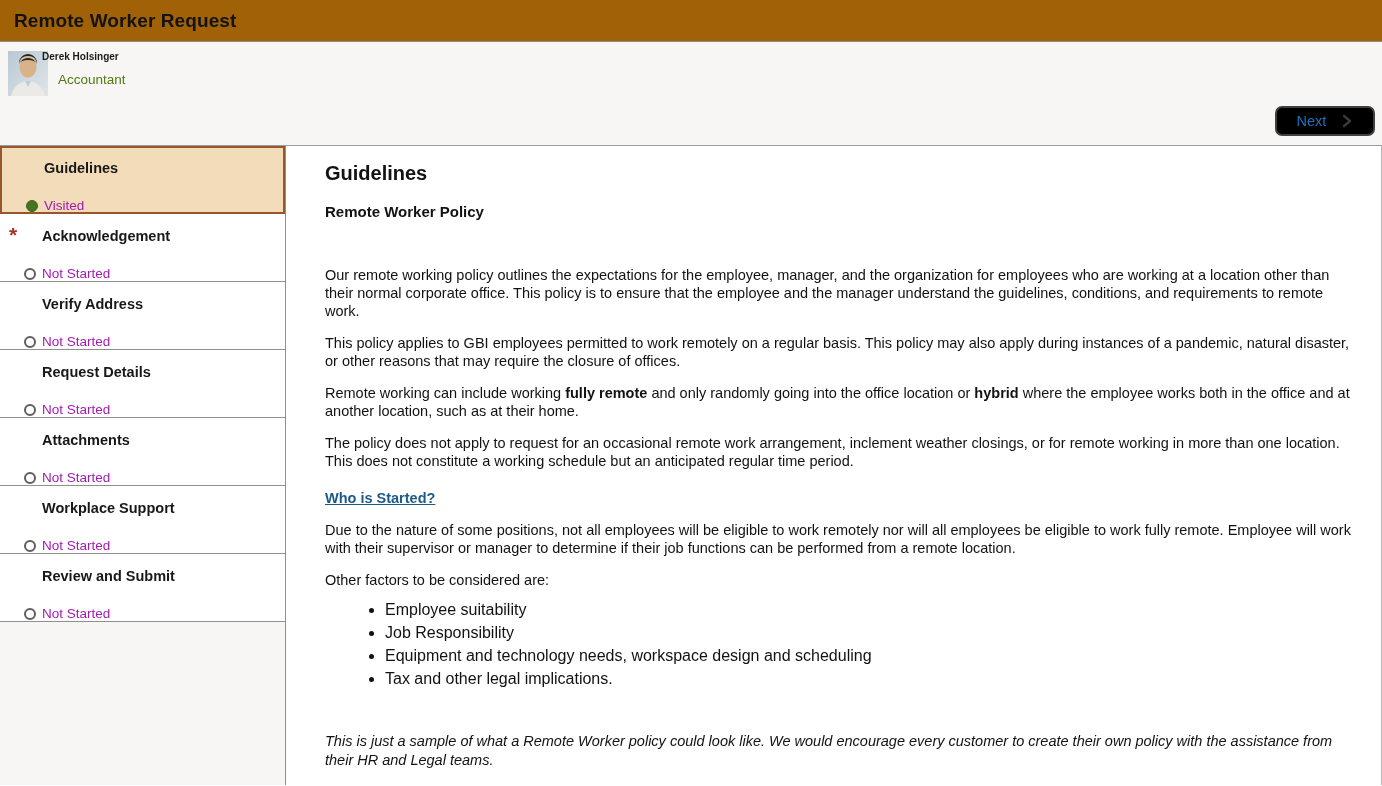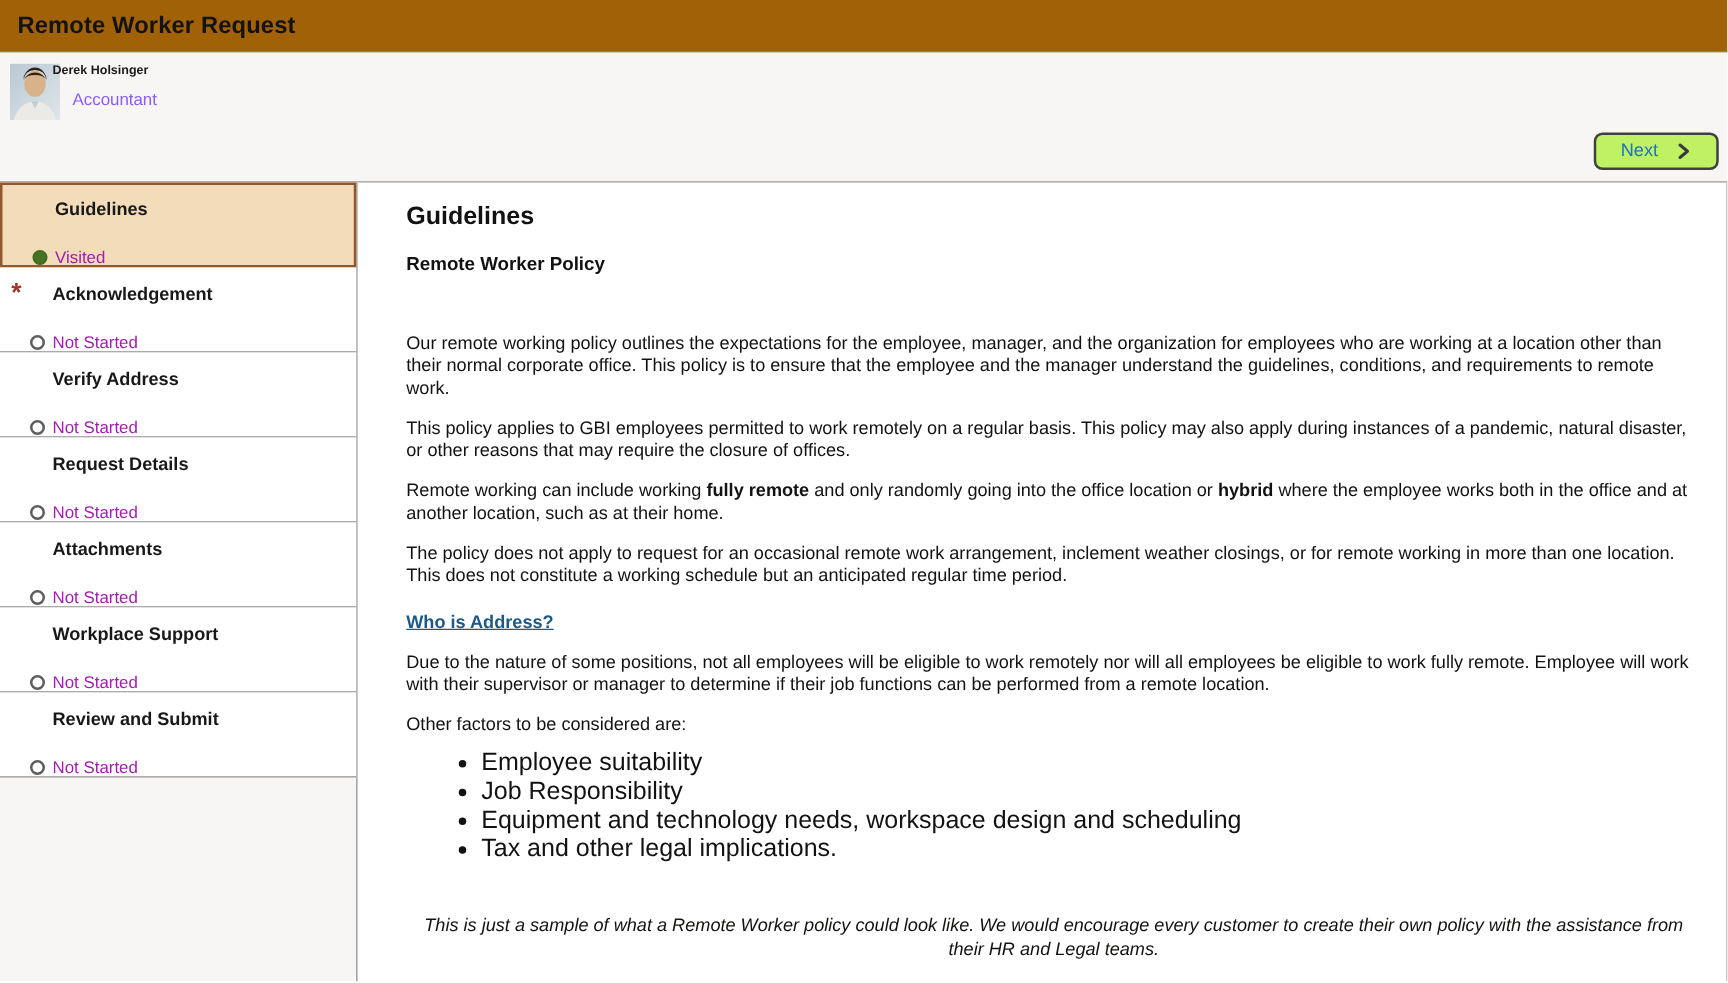--- a/index.html
+++ b/index.html
@@ -44,27 +44,27 @@
     position: absolute;
     left: 42px; top: 9px;
     font-size: 10px;
     font-weight: bold;
     color: #1a1a1a;
   }
   .user-role {
     position: absolute;
     left: 58px; top: 30px;
     font-size: 13.5px;
-    color: #8b5cf6;
+    color: #4d7c0f;
   }
   .next-btn {
     position: absolute;
     right: 7px; bottom: 9px;
     width: 100px; height: 30px;
-    background: #bef264;
+    background: #000000;
     border: 2px solid #404040;
     border-radius: 7px;
     display: flex;
     align-items: center;
     justify-content: center;
     gap: 16px;
     cursor: pointer;
   }
   .next-btn .label {
     font-size: 14.5px;
@@ -164,30 +164,30 @@
     font-weight: bold;
     color: #1d5987;
     text-decoration: underline;
     cursor: pointer;
   }
   ul.factors {
     margin-top: 12px;
     padding-left: 60px;
   }
   ul.factors li {
-    font-size: 20px;
+    font-size: 16px;
     line-height: 18px;
     margin-top: 5px;
     color: #131111;
   }
   .footnote {
     margin-top: 44px;
     font-size: 14.5px;
     font-style: italic;
-    text-align: center;
+    text-align: left;
     line-height: 19px;
     color: #141210;
   }
 </style>
 </head>
 <body>
 
 <div class="titlebar">
   <h1>Remote Worker Request</h1>
 </div>
@@ -288,21 +288,21 @@
 
   <section class="content">
     <h2>Guidelines</h2>
     <h3>Remote Worker Policy</h3>
 
     <p class="first-para">Our remote working policy outlines the expectations for the employee, manager, and the organization for employees who are working at a location other than their normal corporate office. This policy is to ensure that the employee and the manager understand the guidelines, conditions, and requirements to remote work.</p>
     <p>This policy applies to GBI employees permitted to work remotely on a regular basis.  This policy may also apply during instances of a pandemic, natural disaster, or other reasons that may require the closure of offices.</p>
     <p><span>Remote working can include working </span><b>fully remote</b><span> and only randomly going into the office location or </span><b>hybrid</b><span> where the employee works both in the office and at another location, such as at their home.</span></p>
     <p>The policy does not apply to request for an occasional remote work arrangement, inclement weather closings, or for remote working in more than one location. This does not constitute a working schedule but an anticipated regular time period.</p>
 
-    <a class="eligible-link">Who is Address?</a>
+    <a class="eligible-link">Who is Started?</a>
 
     <p>Due to the nature of some positions, not all employees will be eligible to work remotely nor will all employees be eligible to work fully remote. Employee will work with their supervisor or manager to determine if their job functions can be performed from a remote location.</p>
     <p>Other factors to be considered are:</p>
 
     <ul class="factors">
       <li>Employee suitability</li>
       <li>Job Responsibility</li>
       <li>Equipment and technology needs, workspace design and scheduling</li>
       <li>Tax and other legal implications.</li>
     </ul>

